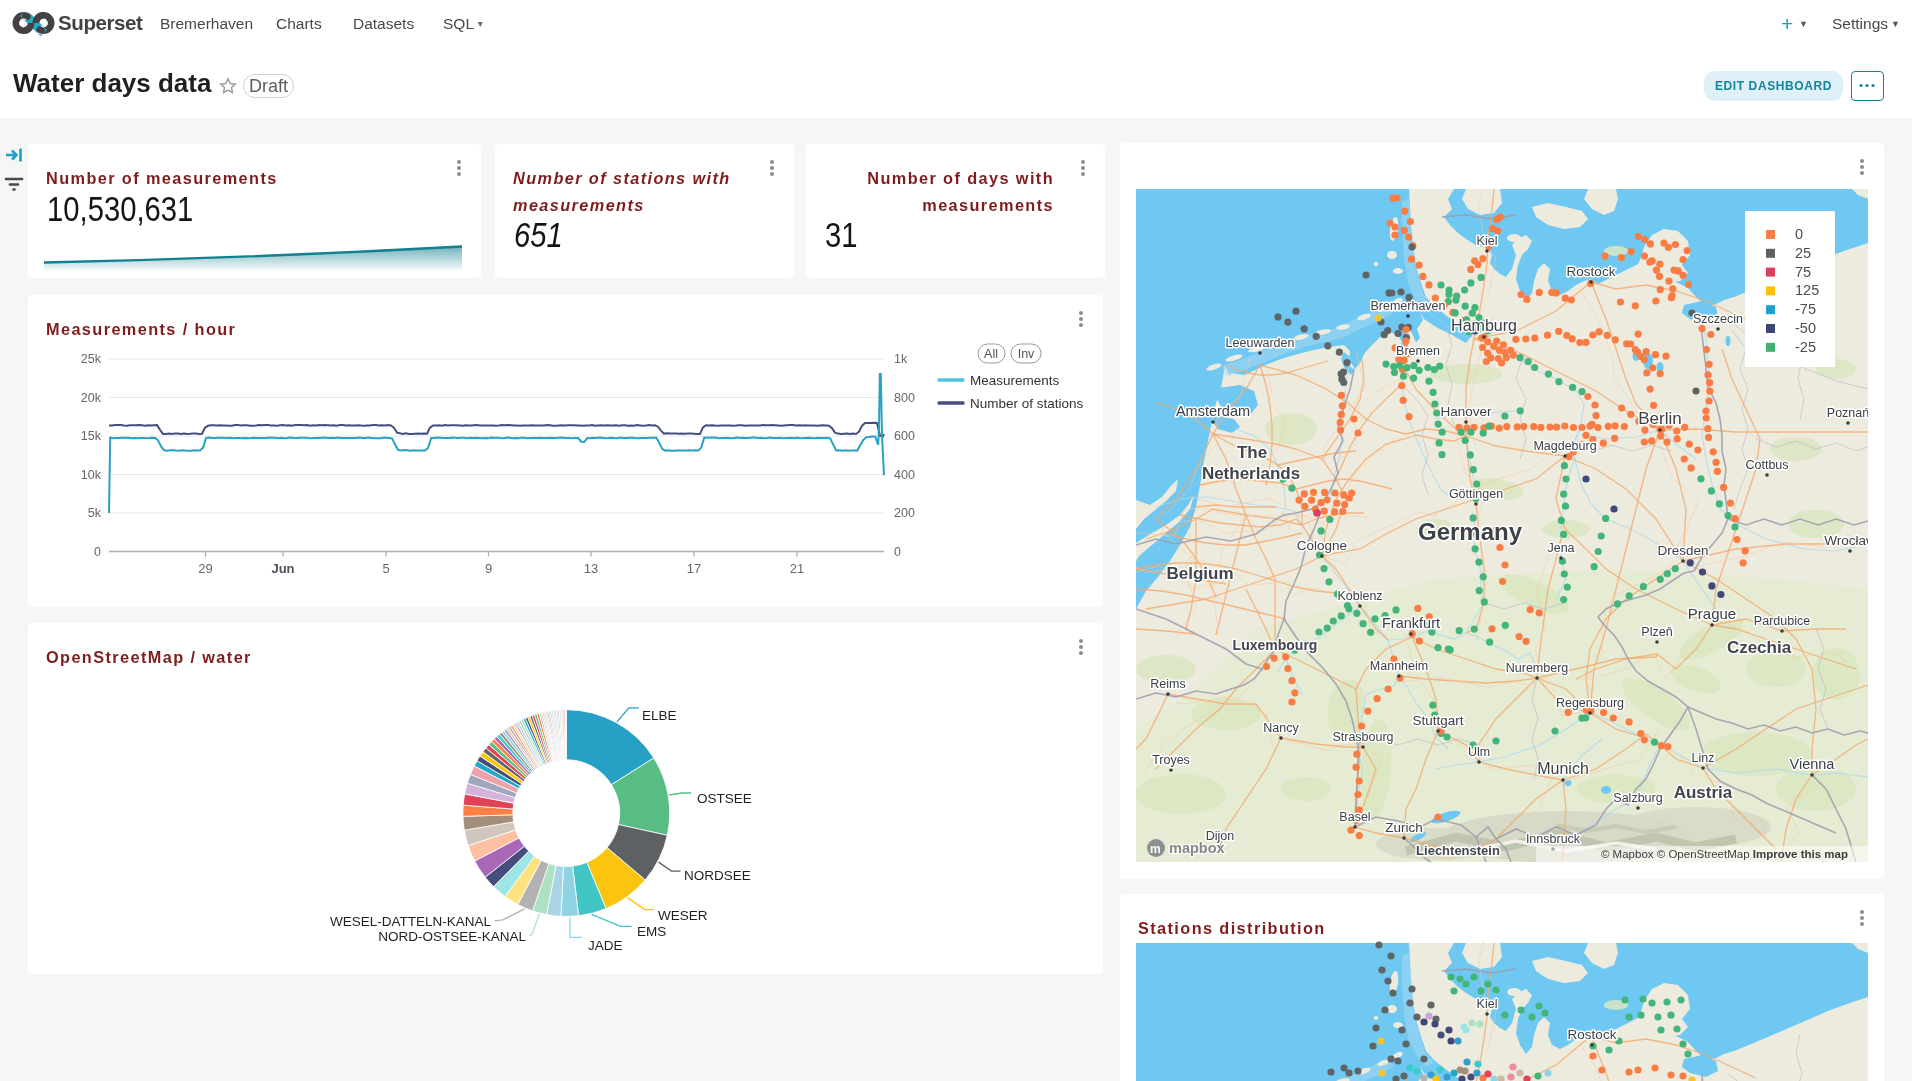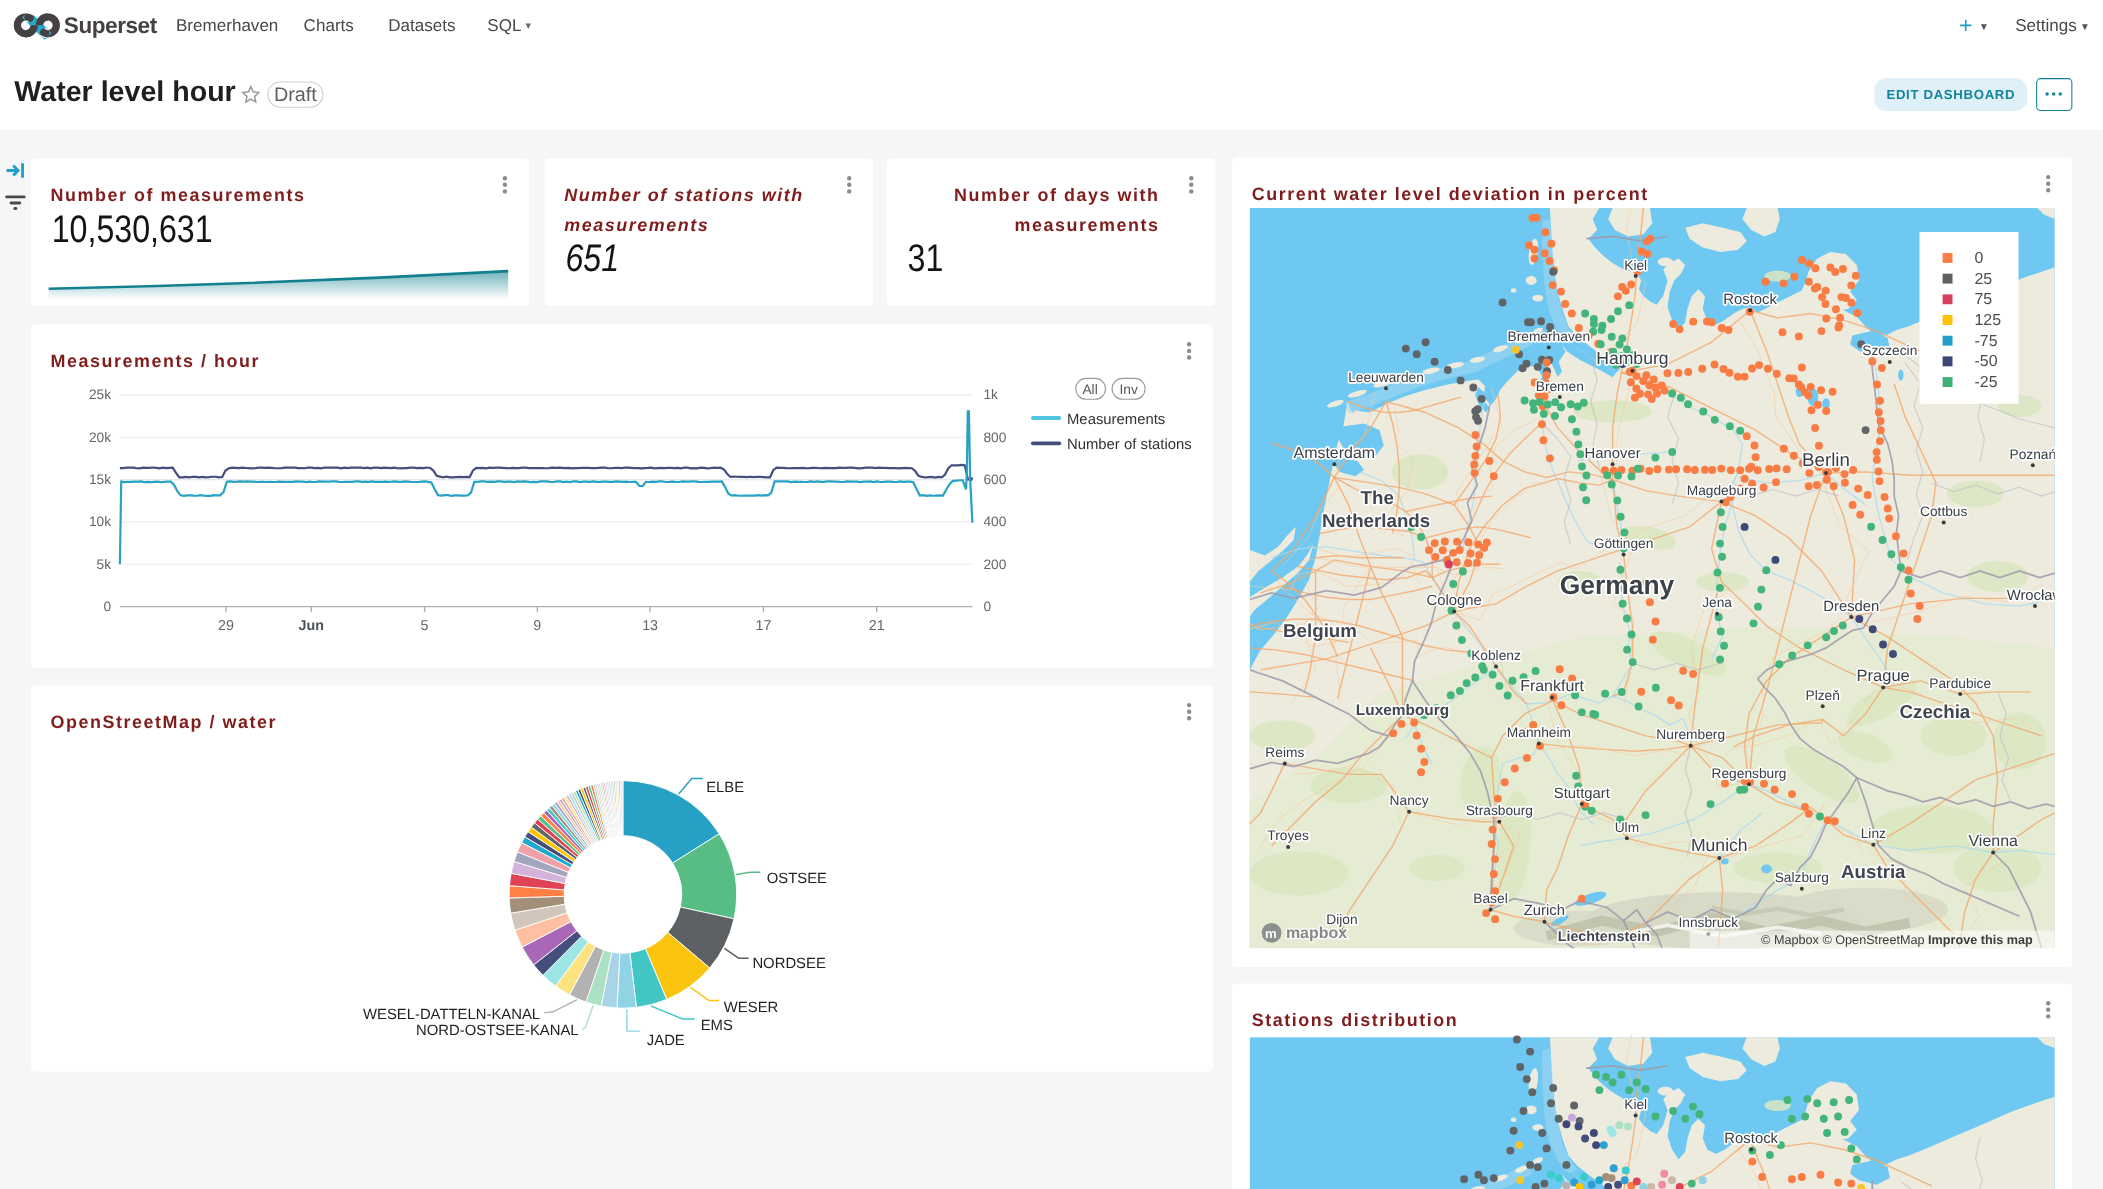--- a/index.html
+++ b/index.html
@@ -54,21 +54,21 @@
   <div class="navitem" style="left:160px;">Bremerhaven</div>
   <div class="navitem" style="left:276px;">Charts</div>
   <div class="navitem" style="left:353px;">Datasets</div>
   <div class="navitem" style="left:443px;">SQL <span style="font-size:10px;color:#6a6a6a;vertical-align:2px;">▾</span></div>
   <div class="navitem" style="left:1781px;color:#1f9fc2;font-size:21px;font-weight:400;">+</div>
   <div class="navitem" style="left:1799px;font-size:9px;color:#555;">▼</div>
   <div class="navitem" style="left:1832px;">Settings</div>
   <div class="navitem" style="left:1891px;font-size:9px;color:#555;">▼</div>
 </div>
 <div id="header">
-  <div id="htitle">Water level hour</div>
+  <div id="htitle">Water days data</div>
   <svg style="position:absolute;left:219px;top:28px" width="18" height="18" viewBox="0 0 18 18">
     <path d="M9 1.8 L11.2 6.5 L16.3 7.1 L12.5 10.6 L13.5 15.7 L9 13.1 L4.5 15.7 L5.5 10.6 L1.7 7.1 L6.8 6.5 Z" fill="none" stroke="#9a9a9a" stroke-width="1.4"></path>
   </svg>
   <div id="draft">Draft</div>
   <div id="editbtn">EDIT DASHBOARD</div>
   <div id="dotbtn">
     <svg width="30" height="27" viewBox="0 0 30 27">
         <g fill="#14849d">
       <circle cx="9" cy="13.5" r="1.6"></circle>
           <circle cx="15" cy="13.5" r="1.6"></circle>
@@ -269,21 +269,20 @@
 <path d="M541.9 294.4 L541.9 314.4 L553.9 314.4" fill="none" stroke="#8fd3e4" stroke-width="1.3"></path>
 <text x="560" y="327" font-size="13.5" fill="#1f1f1f" text-anchor="start">JADE</text>
 <path d="M511.3 290.9 L504.3 310.9 L501.3 312.9" fill="none" stroke="#ace1c4" stroke-width="1.3"></path>
 <text x="498" y="318" font-size="13.5" fill="#1f1f1f" text-anchor="end">NORD-OSTSEE-KANAL</text>
 <path d="M496.7 285.8 L474.7 296.8 L466.7 297.8" fill="none" stroke="#b2b2b2" stroke-width="1.3"></path>
 <text x="463" y="303" font-size="13.5" fill="#1f1f1f" text-anchor="end">WESEL-DATTELN-KANAL</text>
     </svg>
 </div>
 
 <div class="card" id="card6">
-  <div class="ctitle">Current water level deviation in percent</div>
   <div class="kebab">
       <i></i>
       <i></i>
       <i></i>
     </div>
   <svg id="map1" style="position:absolute;left:16px;top:46px" width="732" height="673" viewBox="0 0 732 673">
       <rect x="0" y="0" width="732" height="673" fill="#6fc8f1"></rect>
 <path d="M0.0 311.0 L14.0 316.0 L26.0 308.0 L34.0 298.0 L42.0 290.0 L40.0 302.0 L30.0 312.0 L18.0 322.0 L8.0 330.0 L0.0 340.0 L0.0 354.0 L16.0 344.0 L30.0 336.0 L44.0 326.0 L52.0 316.0 L58.0 306.0 L54.0 320.0 L44.0 332.0 L30.0 344.0 L16.0 356.0 L4.0 366.0 L0.0 372.0 L0.0 420.0 L10.0 402.0 L22.0 388.0 L34.0 372.0 L44.0 356.0 L54.0 338.0 L60.0 318.0 L64.0 296.0 L68.0 272.0 L72.0 252.0 L76.0 232.0 L80.0 214.0 L85.0 200.0 L89.0 176.0 L92.0 184.0 L97.0 190.0 L109.0 193.0 L127.0 184.0 L142.0 178.0 L158.0 173.0 L178.0 168.0 L193.0 165.0 L208.0 163.0 L214.0 168.0 L213.0 176.0 L218.0 181.0 L224.0 174.0 L228.0 165.0 L234.0 158.0 L244.0 148.0 L254.0 143.0 L262.0 146.0 L266.0 153.0 L264.0 160.0 L270.0 160.0 L273.0 151.0 L270.0 141.0 L275.0 142.0 L280.0 153.0 L284.0 149.0 L281.0 140.0 L287.0 131.0 L284.0 124.0 L290.0 119.0 L298.0 128.0 L310.0 136.0 L322.0 143.0 L333.0 150.0 L337.0 146.0 L326.0 138.0 L312.0 128.0 L298.0 117.0 L290.0 108.0 L285.0 94.0 L280.0 76.0 L277.0 58.0 L275.0 38.0 L274.0 18.0 L273.0 0.0 L318.0 0.0 L312.0 10.0 L316.0 20.0 L308.0 28.0 L314.0 36.0 L322.0 44.0 L330.0 50.0 L340.0 56.0 L348.0 58.0 L352.0 60.0 L356.0 66.0 L354.0 74.0 L358.0 80.0 L364.0 85.0 L370.0 88.0 L376.0 80.0 L380.0 66.0 L376.0 56.0 L382.0 50.0 L390.0 46.0 L396.0 52.0 L392.0 60.0 L386.0 66.0 L382.0 76.0 L380.0 90.0 L384.0 102.0 L390.0 111.0 L396.0 104.0 L398.0 92.0 L402.0 80.0 L408.0 74.0 L414.0 80.0 L412.0 92.0 L416.0 102.0 L424.0 106.0 L432.0 102.0 L440.0 96.0 L448.0 92.0 L455.0 90.0 L462.0 95.0 L470.0 91.0 L478.0 87.0 L486.0 83.0 L494.0 79.0 L502.0 75.0 L506.0 66.0 L512.0 58.0 L517.0 64.0 L514.0 76.0 L520.0 83.0 L528.0 87.0 L536.0 91.0 L544.0 95.0 L552.0 99.0 L560.0 108.0 L566.0 113.0 L572.0 117.0 L580.0 115.0 L588.0 111.0 L598.0 108.0 L608.0 104.0 L620.0 99.0 L634.0 93.0 L648.0 87.0 L662.0 81.0 L676.0 75.0 L692.0 68.0 L708.0 62.0 L720.0 58.0 L732.0 54.0 L732.0 673.0 L0.0 673.0 Z" fill="#edebde"></path>
 <path d="M95.0 184.0 L109.0 186.0 L127.0 177.0 L142.0 171.0 L158.0 166.0 L178.0 161.0 L193.0 158.0 L208.0 156.0 L214.0 162.0 L213.0 172.0 L218.0 178.0 L215.0 188.0 L208.0 194.0 L202.0 212.0 L194.0 232.0 L184.0 252.0 L166.0 262.0 L146.0 268.0 L124.0 272.0 L104.0 266.0 L94.0 244.0 L90.0 218.0 L92.0 200.0 Z" fill="#edebde"></path>
 <path d="M284.0 124.0 L290.0 119.0 L298.0 128.0 L310.0 136.0 L322.0 143.0 L333.0 150.0 L330.0 154.0 L316.0 146.0 L300.0 138.0 L288.0 130.0 Z" fill="#6fc8f1"></path>

